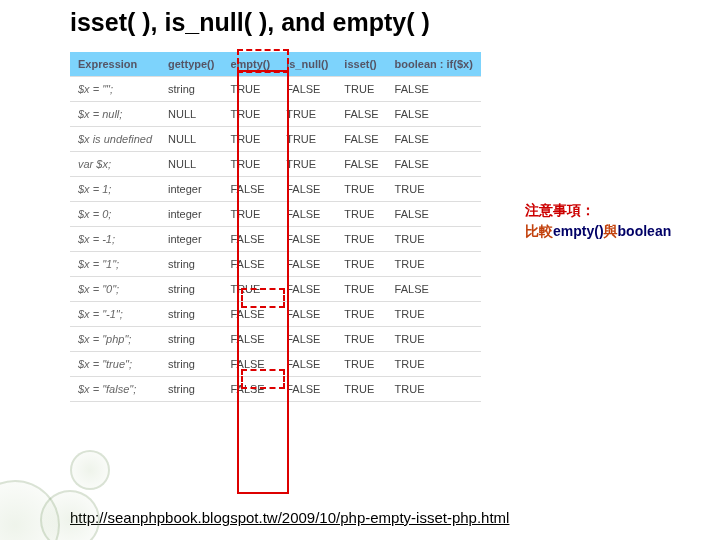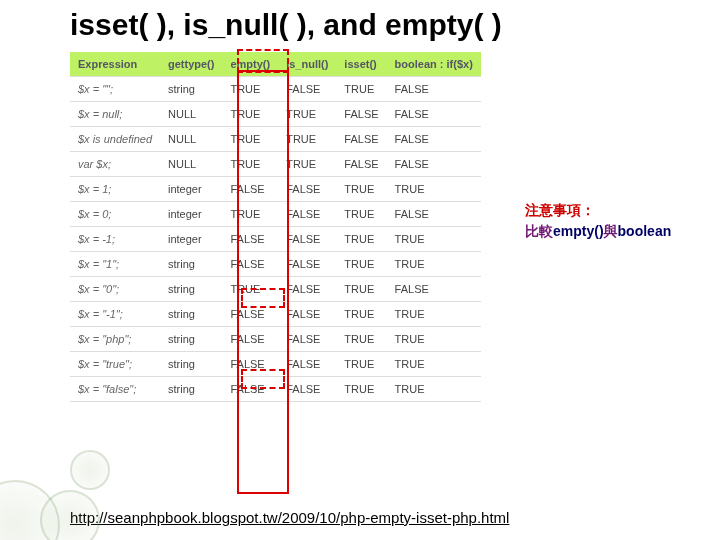--- a/index.html
+++ b/index.html
@@ -14,40 +14,40 @@
   }
   .slide {
     position: relative;
     width: 720px;
     height: 540px;
   }
   .title {
     position: absolute;
     top: 8px;
     left: 70px;
-    font-size: 30px;
+    font-size: 25px;
     font-weight: bold;
     color: #000;
   }
   .tbl {
     position: absolute;
     top: 52px;
     left: 70px;
     border-collapse: collapse;
     font-size: 11px;
     color: #444;
   }
   .tbl th, .tbl td {
     border-bottom: 1px solid #ddd;
     padding: 6px 8px;
     text-align: left;
     white-space: nowrap;
   }
   .tbl th {
-    background: #bef264;
+    background: #7dd3fc;
     color: #556;
     font-weight: bold;
   }
   .tbl td:first-child { font-style: italic; color:#666; }
   
   .redbox {
     position: absolute;
     border: 2px dashed #d00;
     pointer-events: none;
   }
@@ -66,21 +66,21 @@
   }
   .annot {
     position: absolute;
     top: 200px;
     left: 525px;
     font-size: 14px;
     font-weight: bold;
     color: #c00;
     line-height: 1.5;
   }
-  .annot span { color:#701a75; }
+  .annot span { color:#c2410c; }
   .footer-link {
     position: absolute;
     bottom: 14px;
     left: 70px;
     font-size: 15px;
     color: #000;
     text-decoration: underline;
   }
   .deco {
     position: absolute;

